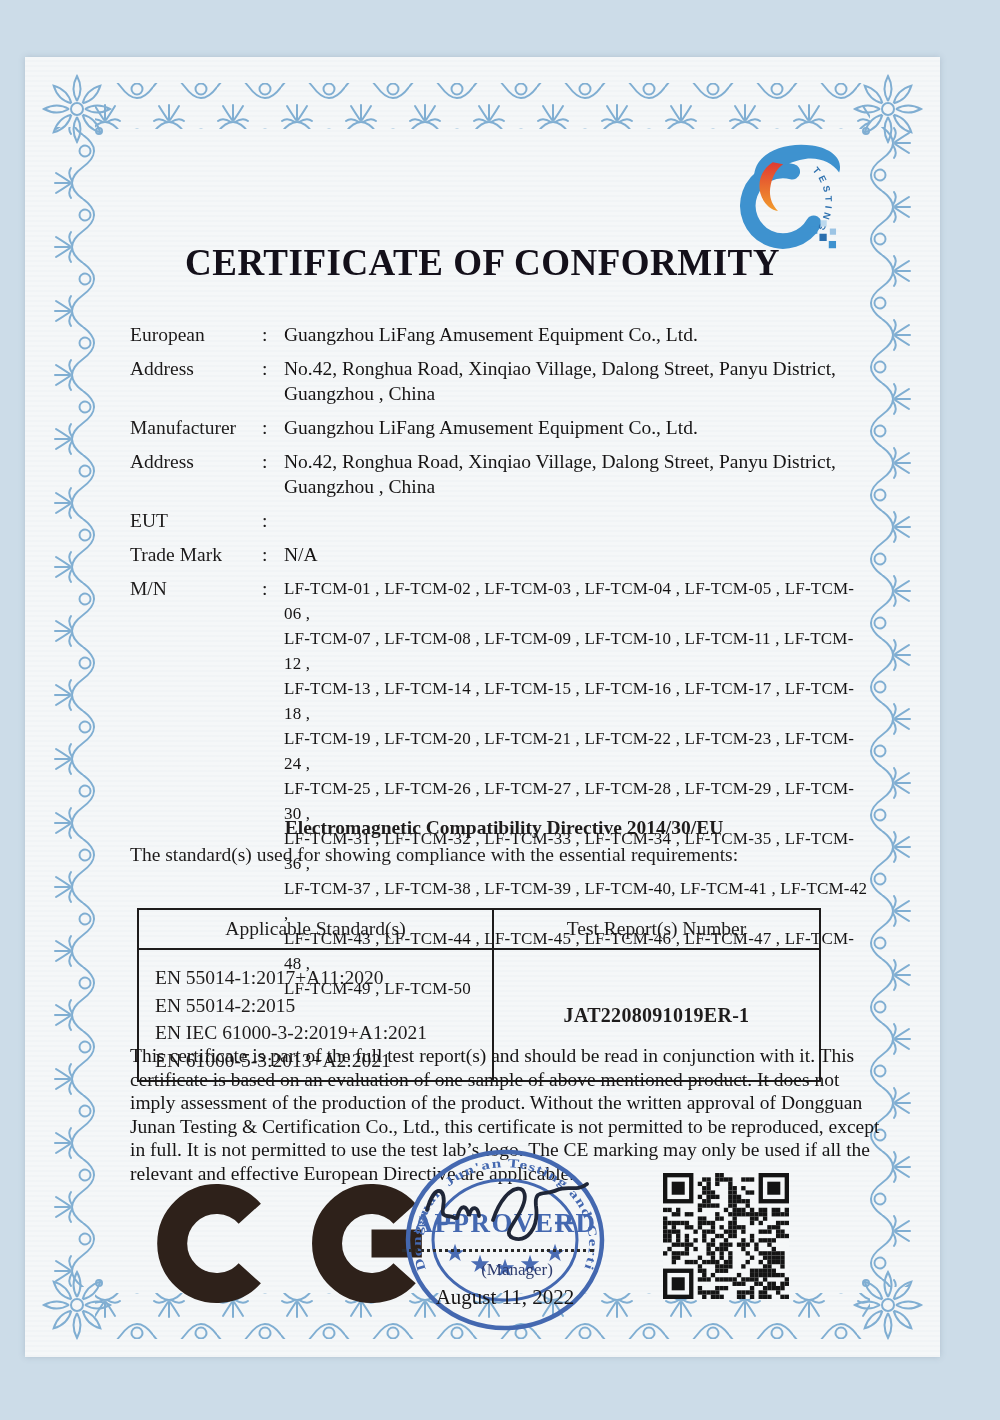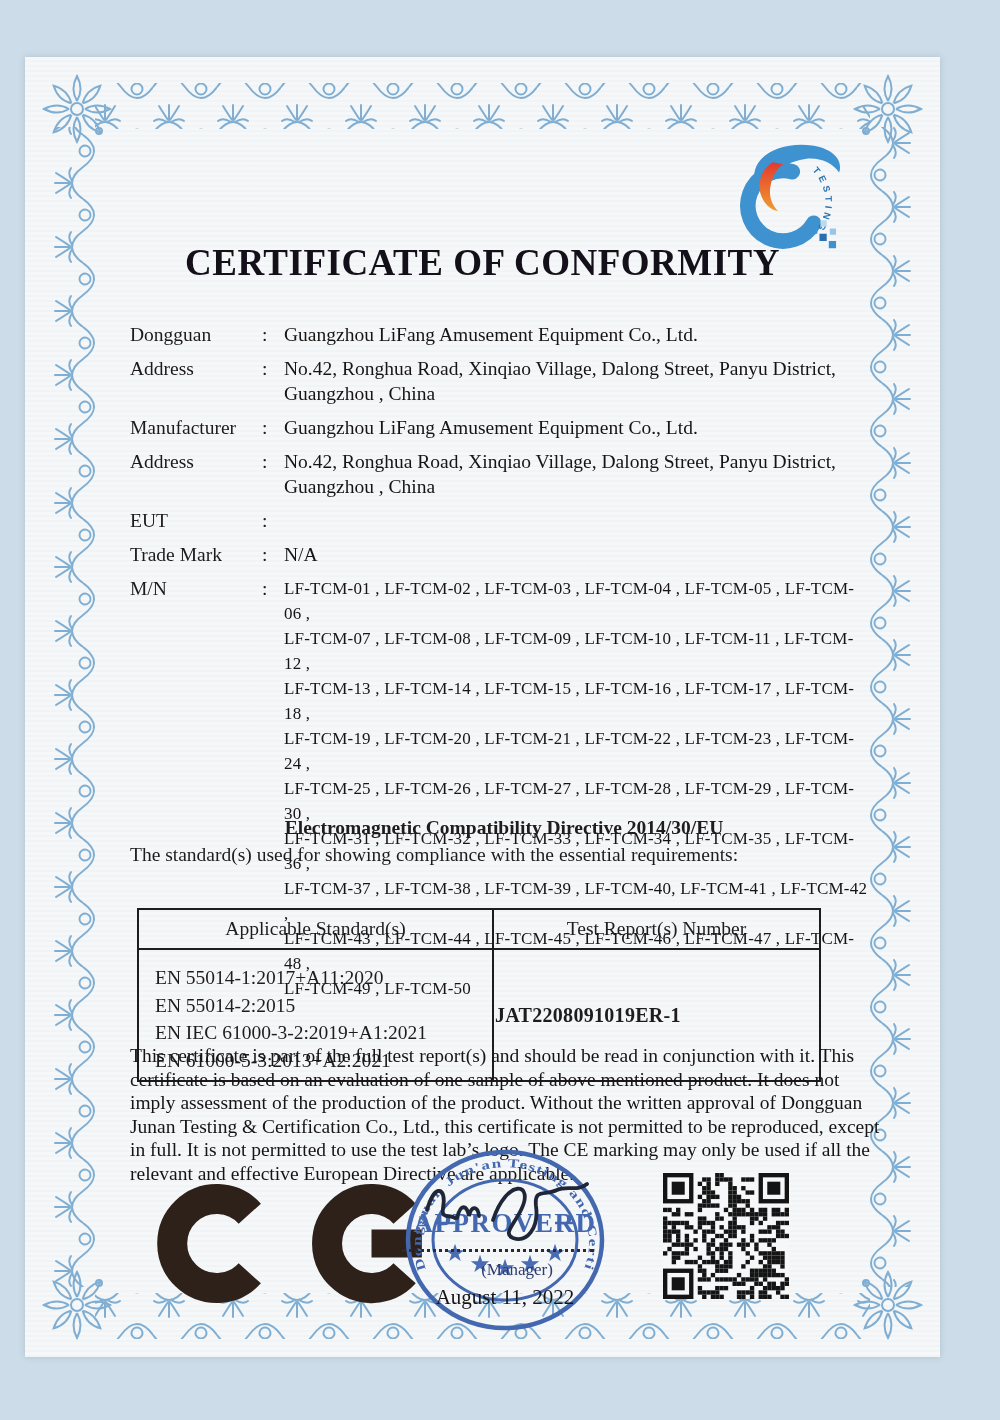--- a/index.html
+++ b/index.html
@@ -28,21 +28,21 @@
   .fcolon{text-align:left;}
   .fvalue{color:#161414;}
   .pre{white-space:pre-line;font-size:17px;letter-spacing:.2px;}
   .statement{position:absolute;left:105px;top:756px;width:748px;font-size:19.5px;line-height:26px;}
   .directive{text-align:center;font-weight:bold;font-size:19.5px;margin:2px 0 1px 0;}
   .stdtable{position:absolute;left:112px;top:851px;width:684px;border-collapse:collapse;
     border:2.5px solid #1d1b1b;font-size:19.5px;}
   .stdtable th{border:2px solid #1d1b1b;font-weight:normal;padding:7px 4px;height:24px;font-size:19.5px;}
   .stdtable td{border:2px solid #1d1b1b;vertical-align:middle;}
   .std-cell{padding:14px 6px 6px 16px;font-weight:normal;line-height:27.5px;font-size:19.5px;}
-  .rep-cell{font-weight:bold;font-size:20px;letter-spacing:.3px;}
+  .rep-cell{text-align:center;font-weight:bold;font-size:20px;letter-spacing:.3px;}
   .disclaimer{position:absolute;left:105px;top:987px;width:752px;font-size:19.5px;line-height:23.6px;color:#161414;}
   .ce{position:absolute;left:122px;top:1120px;}
   .stamp-wrap{position:absolute;left:350px;top:1073px;width:260px;height:220px;}
   .dotline{position:absolute;left:377px;top:1192px;width:192px;border-top:3px dotted #2b2b2b;height:0;}
   .manager{position:absolute;left:372px;top:1203px;width:240px;text-align:center;
     font-size:17px;color:#2e3c6e;}
   .stampdate{position:absolute;left:352px;top:1228px;width:256px;text-align:center;
     font-size:21px;color:#171515;}
   .qr{position:absolute;left:638px;top:1116px;}
 </style>
@@ -115,21 +115,21 @@
       <rect x="102" y="100" width="7" height="7" fill="#3e92cf"></rect>
       <rect x="94" y="80" width="6" height="6" fill="#bcd9ee"></rect>
       <rect x="103" y="88" width="6" height="6" fill="#9cc4e4"></rect>
     </g>
   </svg>
 
   <div class="title">CERTIFICATE OF CONFORMITY</div>
 
   <div class="fields">
     <div class="frow">
-      <div class="flabel">Dongguan</div>
+      <div class="flabel">European</div>
       <div class="fcolon">:</div>
       <div class="fvalue">Guangzhou LiFang Amusement Equipment Co., Ltd.</div>
     </div>
     <div class="frow">
       <div class="flabel">Address</div>
       <div class="fcolon">:</div>
       <div class="fvalue">No.42, Ronghua Road, Xinqiao Village, Dalong Street, Panyu District, Guangzhou , China</div>
     </div>
     <div class="frow">
       <div class="flabel">Manufacturer</div>

